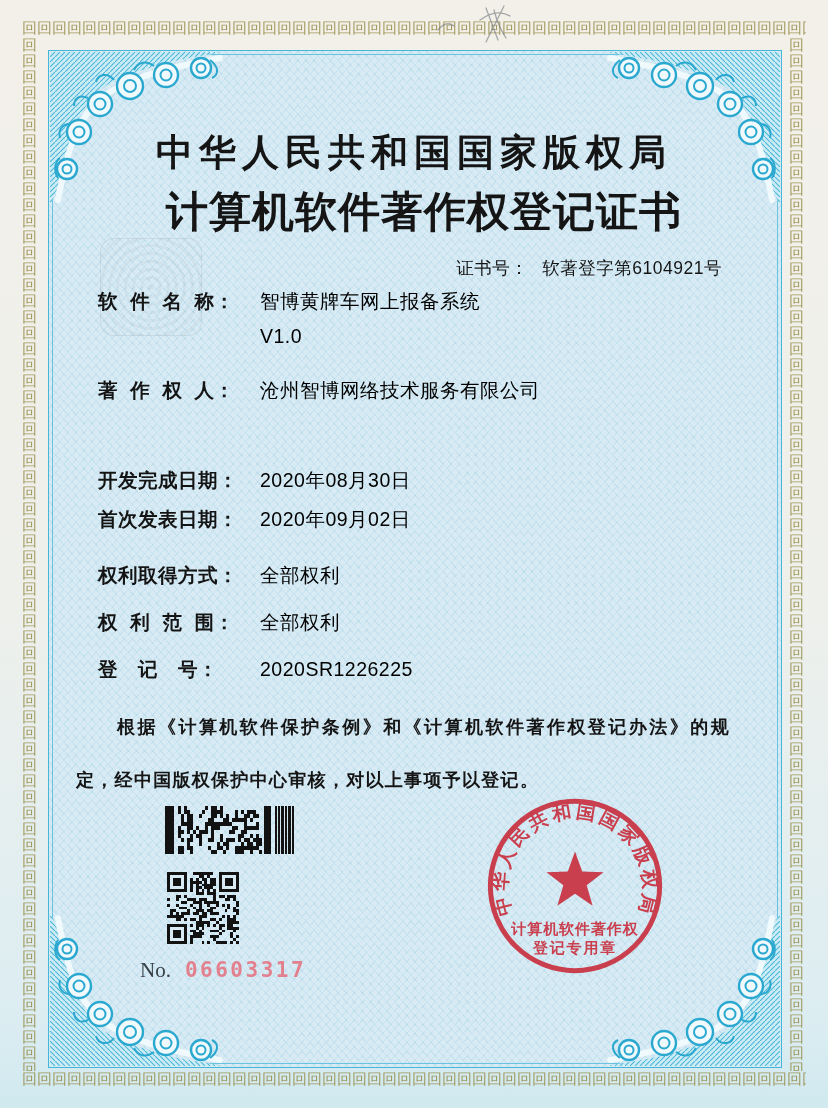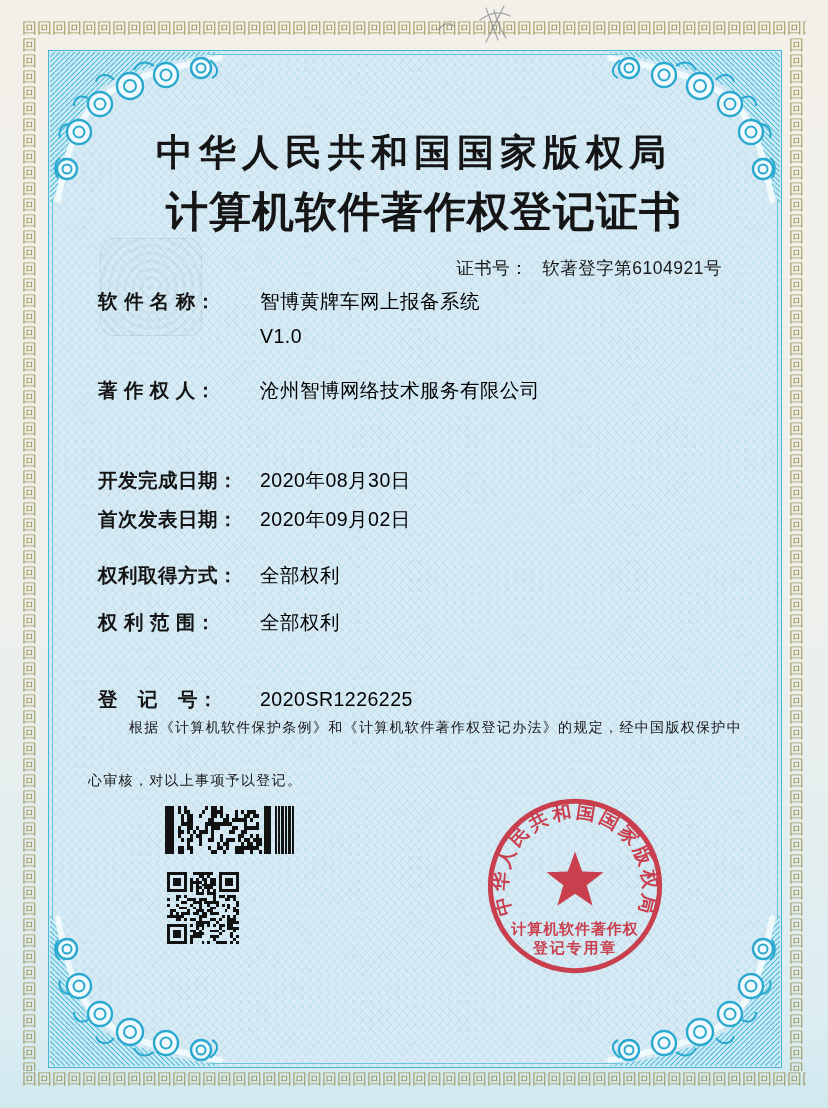--- a/index.html
+++ b/index.html
@@ -52,27 +52,27 @@
     font-size:37px;letter-spacing:6px;
   }
   .cert-title{
     left:0;right:0;top:184px;text-align:center;
     font-family:"Liberation Serif",serif;font-weight:700;
     font-size:42px;letter-spacing:1px;padding-left:20px;
   }
   .cert-no{right:106px;top:256px;font-size:17.5px;letter-spacing:.5px;}
   .cert-no .val{margin-left:14px;}
   .frow{position:absolute;left:98px;z-index:3;font-size:19.5px;line-height:1.15;}
-  .flabel{font-weight:600;color:#141414;letter-spacing:.5px;white-space:pre;}
+  .flabel{font-weight:600;color:#141414;letter-spacing:.5px;white-space:pre;font-family:Liberation Mono, monospace;}
   .fvalue{position:absolute;left:130px;top:0;white-space:nowrap;font-weight:500;letter-spacing:.5px;margin-left:32px;}
   .r0{top:290px;} .r0b{top:325px;} .r1{top:379px;text-align:right;} .r2{top:469px;}
-  .r3{top:508px;} .r4{top:564px;} .r5{top:611px;} .r6{top:688px;}
+  .r3{top:508px;} .r4{top:564px;} .r5{top:611px;} .r6{top:658px;}
   .statement{
-    left:88px;top:701px;width:654px;font-size:14px;line-height:53px;
-    letter-spacing:1.3px;text-indent:41px;text-align:justify;
+    left:76px;top:701px;width:654px;font-size:18px;line-height:53px;
+    letter-spacing:1.3px;text-indent:41px;text-align:justify;font-weight:bold;
   }
   
   .barcode{position:absolute;left:165px;top:806px;width:140px;height:48px;z-index:3;}
   .qrcode{position:absolute;left:167px;top:872px;width:72px;height:72px;z-index:3;}
   .serial{left:140px;top:958px;font-size:21px;z-index:3;}
   .serial .prefix{font-family:"Liberation Serif",serif;color:#394047;}
   .serial .num{font-family:"DejaVu Sans Mono",monospace;color:#e2808e;letter-spacing:2.5px;margin-left:14px;font-weight:600;}
   
   .seal{position:absolute;left:484px;top:795px;width:182px;height:182px;z-index:2;opacity:.92;}
   .issue-date{left:489px;top:966px;width:172px;text-align:center;font-size:22px;letter-spacing:1px;z-index:3;font-weight:500;}
@@ -562,20 +562,23 @@
       <rect x="1" y="1" width="5" height="5" fill="#d8ebf4"></rect>
       <rect x="2" y="2" width="3" height="3" fill="#121212"></rect>
       <rect x="18" y="0" width="7" height="7" fill="#121212"></rect>
       <rect x="19" y="1" width="5" height="5" fill="#d8ebf4"></rect>
       <rect x="20" y="2" width="3" height="3" fill="#121212"></rect>
       <rect x="0" y="18" width="7" height="7" fill="#121212"></rect>
       <rect x="1" y="19" width="5" height="5" fill="#d8ebf4"></rect>
       <rect x="2" y="20" width="3" height="3" fill="#121212"></rect>
     </svg>
 
+  <div class="txt serial">
+    <span class="prefix">No.</span><span class="num">06603317</span>
+  </div>
 
   <svg class="seal" viewBox="0 0 200 200">
     <circle cx="100" cy="100" r="93" fill="none" stroke="#c93140" stroke-width="5.5"></circle>
     <polygon points="100,62 107.9,84.1 131.4,84.8 112.8,99.2 119.4,121.7 100,108.5 80.6,121.7 87.2,99.2 68.6,84.8 92.1,84.1" fill="#c93140"></polygon>
     <path id="sealArc" d="M 32 132 A 75 75 0 1 1 168 132" fill="none"></path>
     <text font-size="21" font-weight="700" fill="#c93140" letter-spacing="2">
       <textPath href="#sealArc" startOffset="2" textLength="296">中华人民共和国国家版权局</textPath>
     </text>
     <text x="100" y="153" text-anchor="middle" font-size="16.5" font-weight="700" fill="#c93140" letter-spacing="1">计算机软件著作权</text>
     <text x="100" y="174" text-anchor="middle" font-size="16.5" font-weight="700" fill="#c93140" letter-spacing="2">登记专用章</text>

